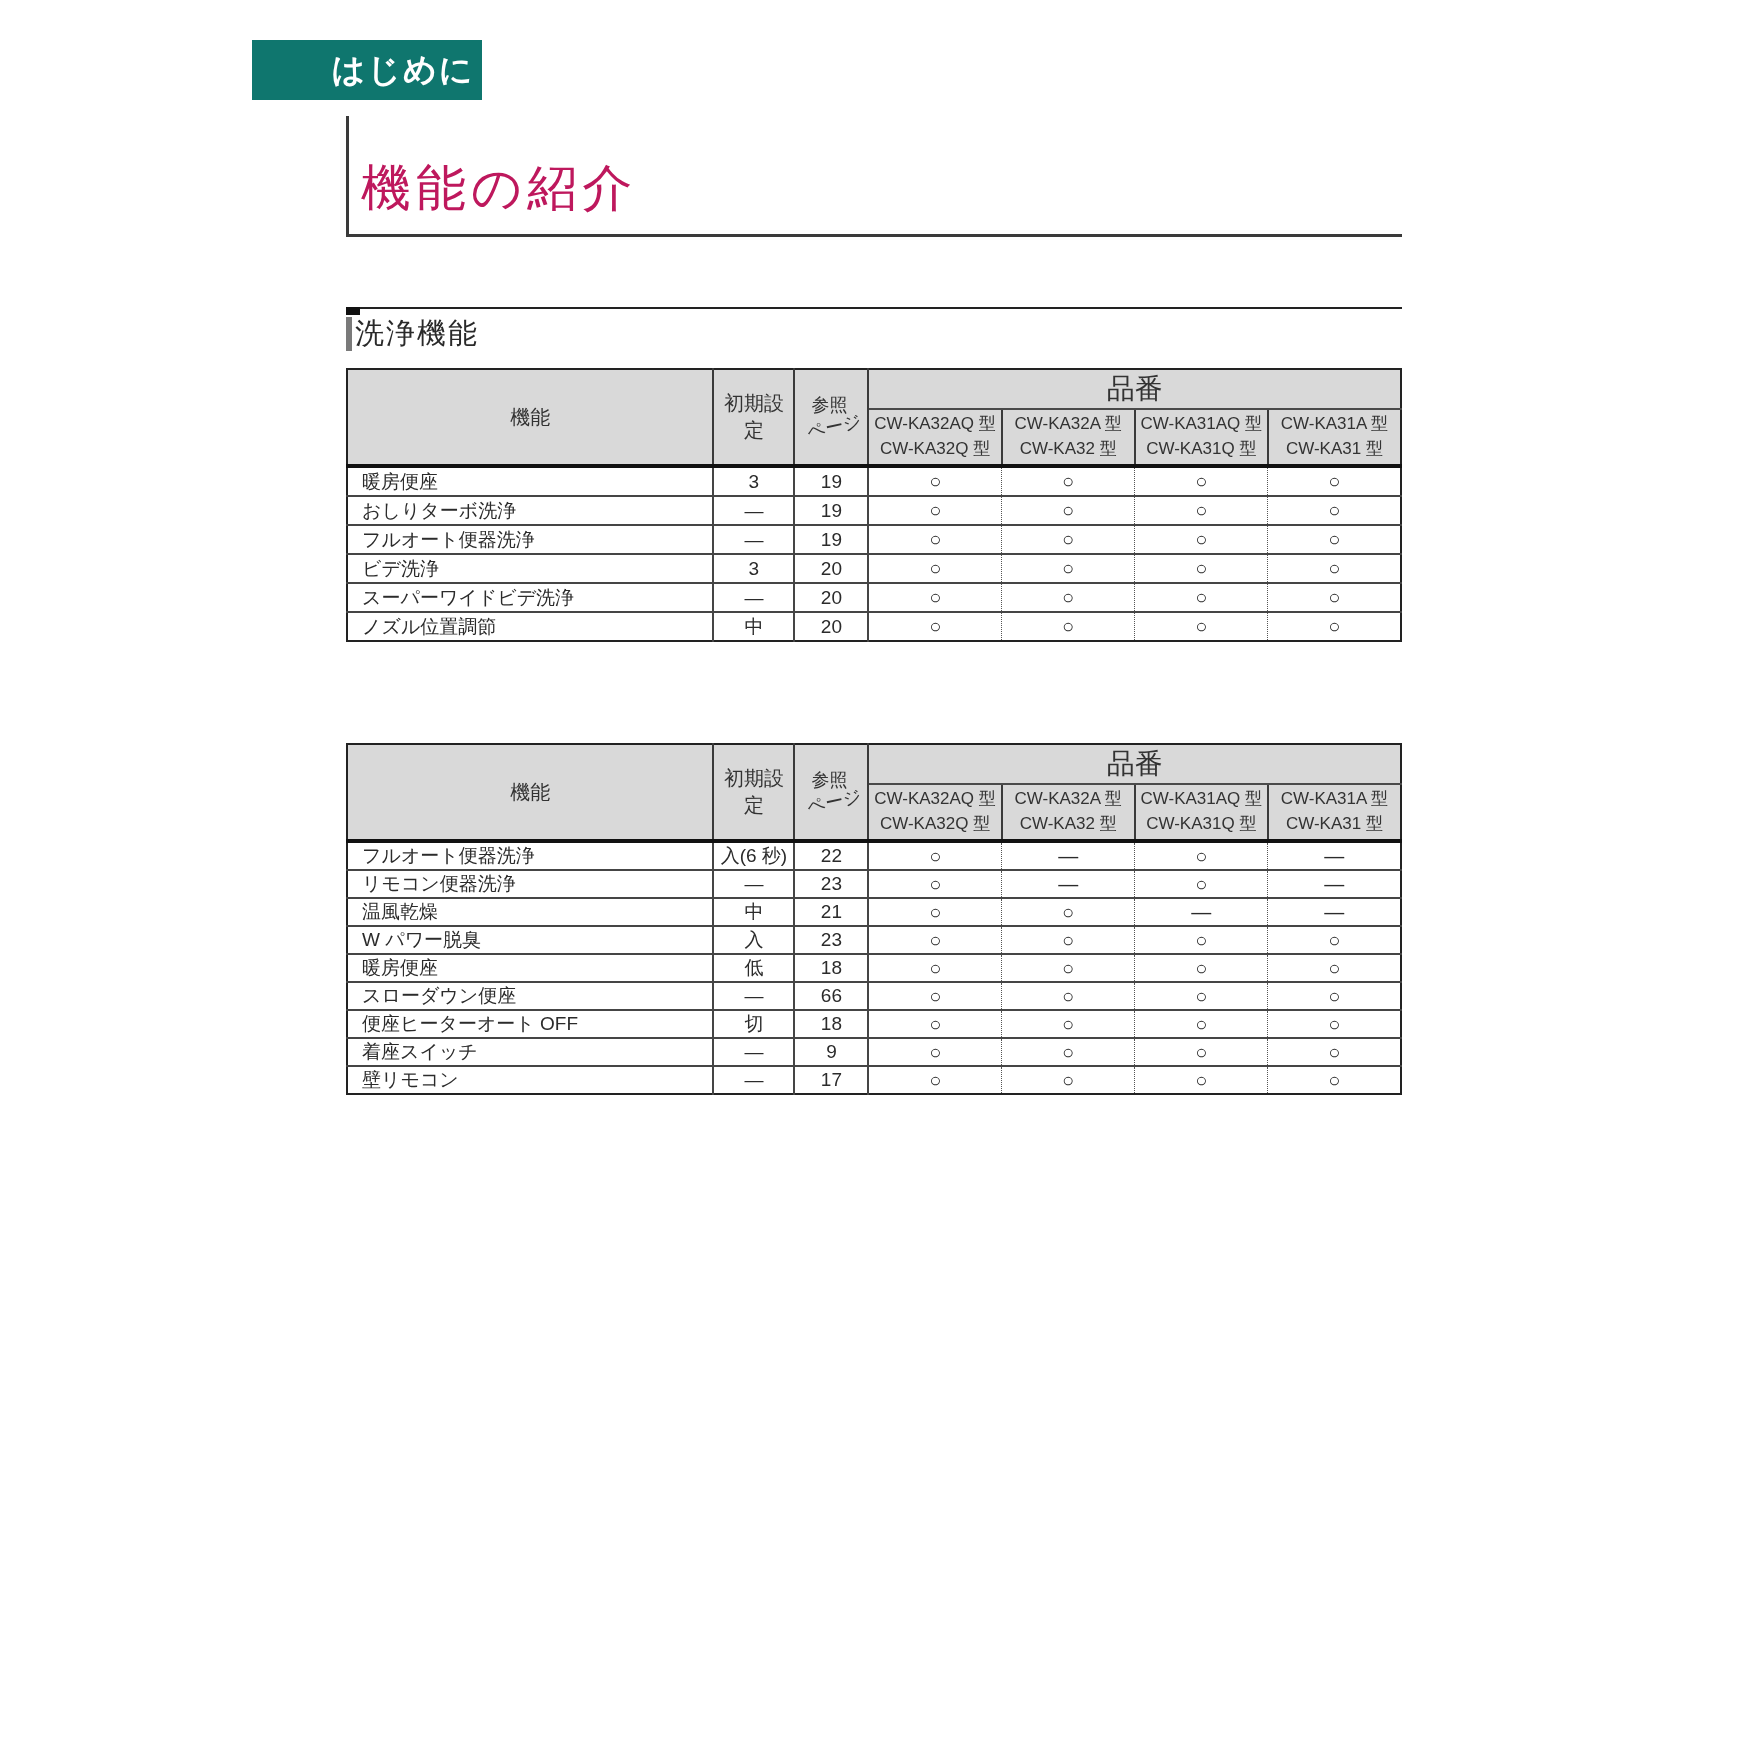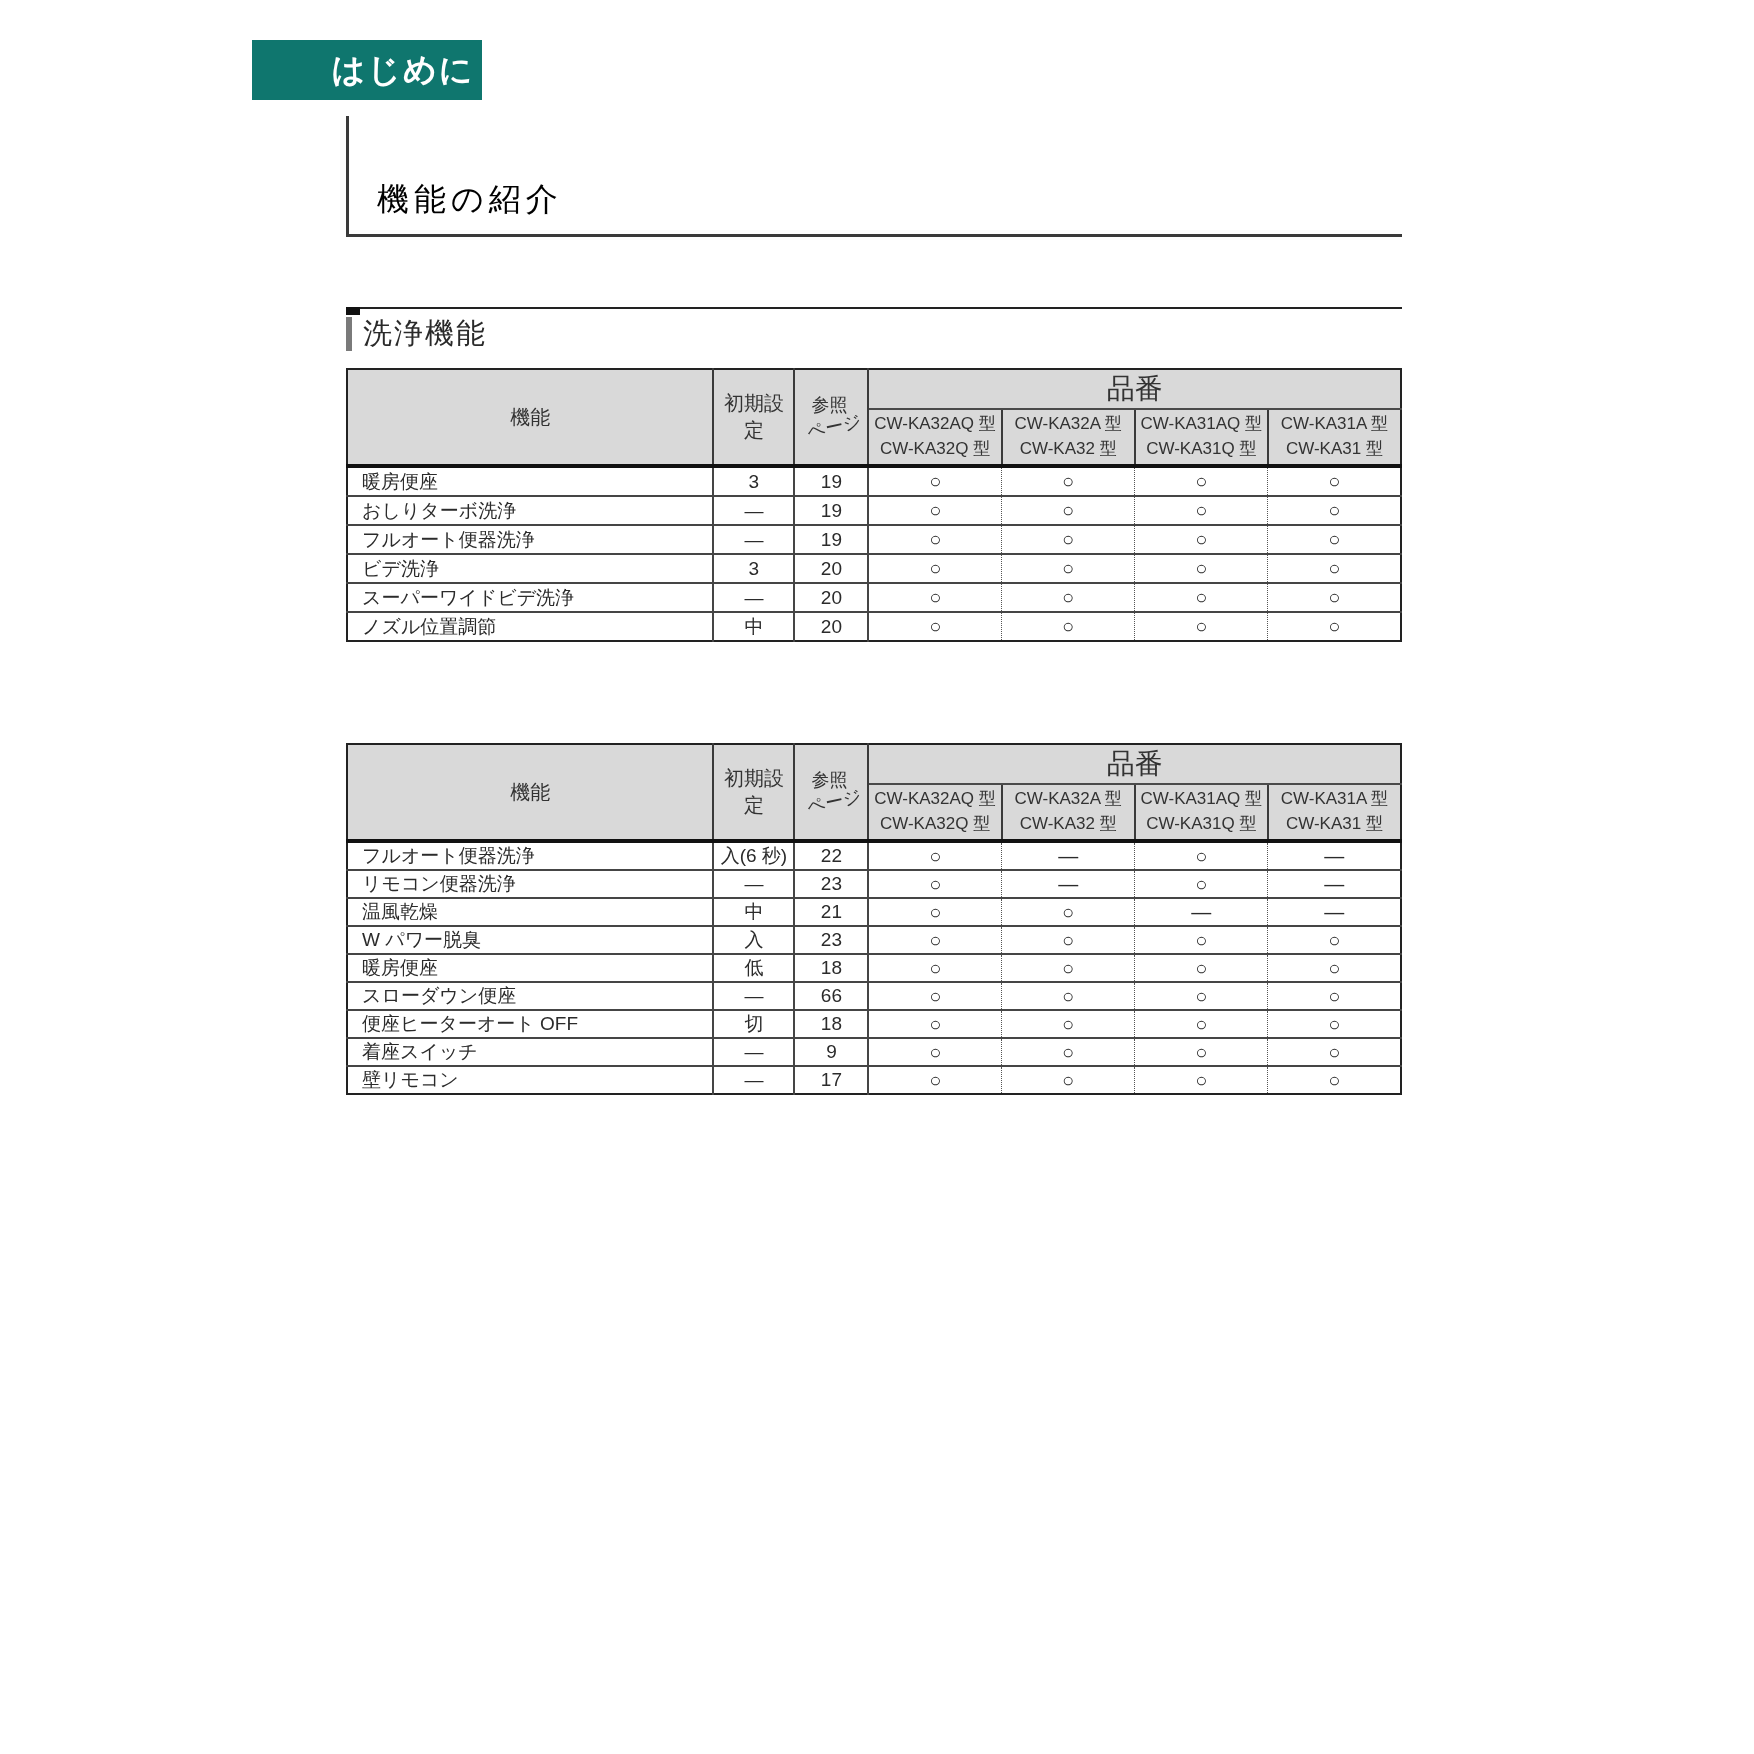--- a/index.html
+++ b/index.html
@@ -14,31 +14,31 @@
     background:#0f766e; color:#ffffff; box-sizing:border-box;
     display:flex; align-items:center; justify-content:center; padding-left:72px;
     font-size:33px; font-weight:bold; letter-spacing:2px;
   }
   
   .title-block {
     position:absolute; left:346px; top:116px; width:1056px; height:121px;
     border-left:3px solid #3a3a3a; border-bottom:3px solid #3a3a3a; box-sizing:border-box;
   }
   .title-text {
-    position:absolute; left:28px; bottom:12px; font-size:32px; letter-spacing:5px; color:#000000;
+    position:absolute; left:12px; bottom:12px; font-size:50px; letter-spacing:5px; color:#be185d;
   }
   
   .section { position:absolute; left:346px; width:1056px; }
   .section-1 { top:307px; height:330px; }
   .section-2 { top:680px; height:410px; }
   .section-head { position:relative; border-top:2px solid #222; padding-top:5px; }
   .section-head::before {
     content:""; position:absolute; left:0; top:-2px; width:14px; height:8px; background:#111;
   }
-  .section-head-inner { display:flex; align-items:center; gap:11px; }
+  .section-head-inner { display:flex; align-items:center; gap:3px; }
   .section-bar { width:6px; height:34px; background:#7a7a7a; }
   .section-title { font-size:29px; letter-spacing:2px; color:#2a2a2a; }
   
   .tablewrap { position:absolute; left:0; }
   .section-1 .tablewrap { top:61px; }
   .section-2 .tablewrap { top:63px; }
   table { border-collapse:collapse; table-layout:fixed; width:1056px; border:2px solid #222; }
   col.col-fn  { width:366px; }
   col.col-def { width:81px; }
   col.col-ref { width:74px; }

